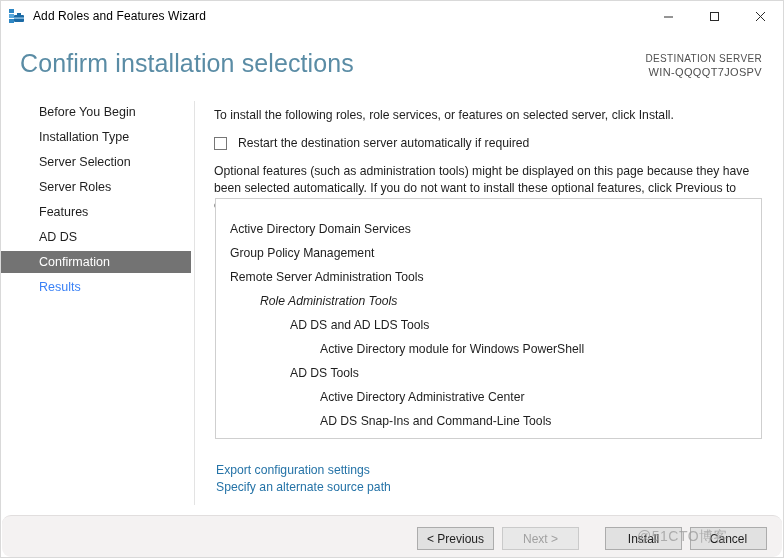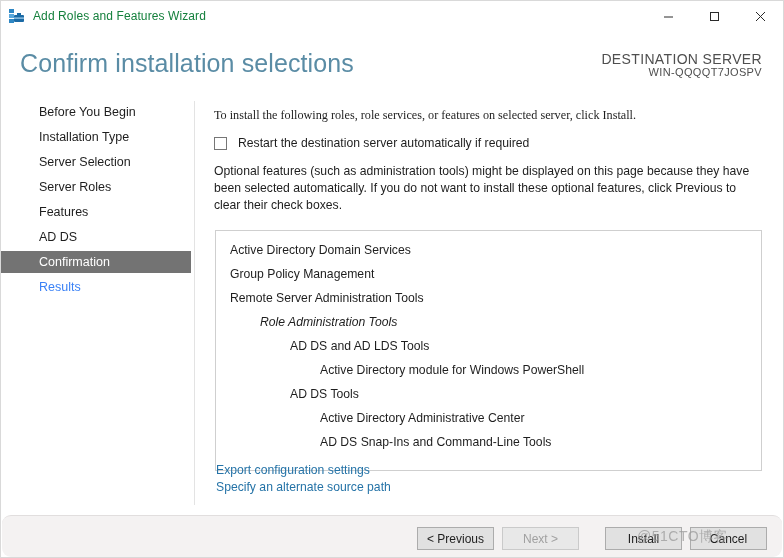--- a/index.html
+++ b/index.html
@@ -24,21 +24,21 @@
     background: #ffffff;
     display: flex; align-items: center;
   }
   .title-icon {
     width: 17px; height: 17px;
     margin-left: 7px; margin-right: 8px;
     position: relative; flex: none;
   }
   .title-text {
     font-size: 12px;
-    color: #15803d;
+    color: #000000;
     letter-spacing: .1px;
     white-space: nowrap;
   }
   .win-controls {
     position: absolute; right: 0; top: 0;
     height: 30px; display: flex;
   }
   .win-btn {
     width: 46px; height: 30px;
     display: flex; align-items: center; justify-content: center;
@@ -59,21 +59,21 @@
     color: #5a8ca5;
     letter-spacing: .1px;
     white-space: nowrap;
   }
   .dest-block {
     position: absolute; right: 21px; top: 22px;
     text-align: right;
     line-height: 12.5px;
   }
   .dest-label {
-    font-size: 14px;
+    font-size: 10px;
     color: #4f4f4f;
     letter-spacing: .35px;
     white-space: nowrap;
   }
   .dest-name {
     font-size: 11px;
     color: #4f4f4f;
     letter-spacing: .35px;
     white-space: nowrap;
   }
@@ -107,21 +107,20 @@
   
   .main {
     position: absolute; left: 213px; top: 106px;
     width: 549px;
   }
   .intro-line {
     font-size: 12.2px;
     color: #1e1e1e;
     line-height: 16px;
     white-space: nowrap;
-    font-family: Liberation Serif, serif;
   }
   .checkrow {
     display: flex; align-items: flex-start;
     margin-top: 13px;
   }
   .checkbox {
     width: 13px; height: 13px;
     border: 1px solid #767676;
     background: #ffffff;
     flex: none;
@@ -142,22 +141,21 @@
     width: 547px;
   }
 
   
   .listbox {
     position: absolute; left: 214px; top: 197px;
     width: 547px; height: 241px;
     border: 1px solid #cfcfcf;
     background: #ffffff;
     overflow: hidden;
-    padding-top: 7px;
-    margin-top: 32px;
+    padding-top: 18px;
   }
   .feat {
     font-size: 12.2px;
     color: #1e1e1e;
     height: 24px;
     line-height: 24px;
     white-space: nowrap;
   }
   .lvl0 { padding-left: 14px; }
   .lvl1 { padding-left: 44px; font-style: italic; }

